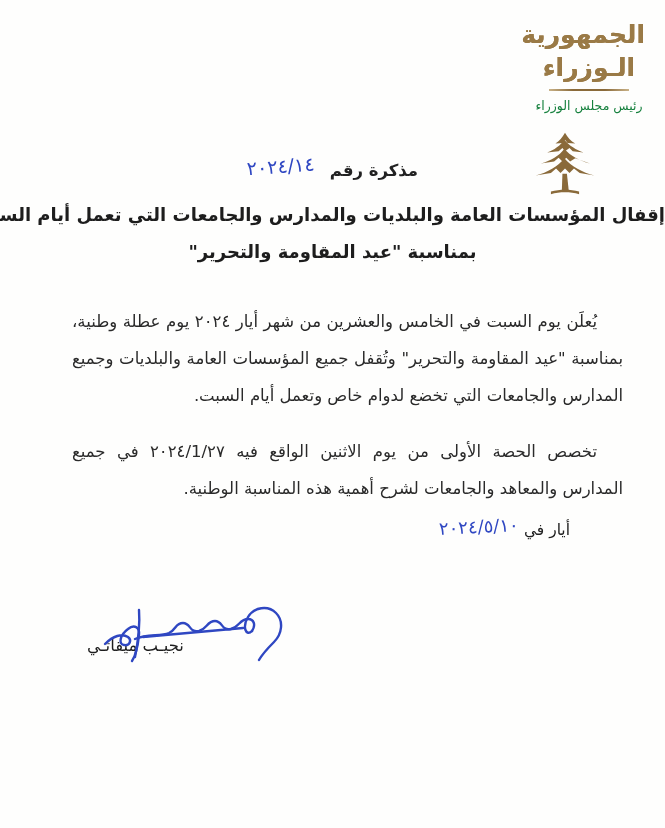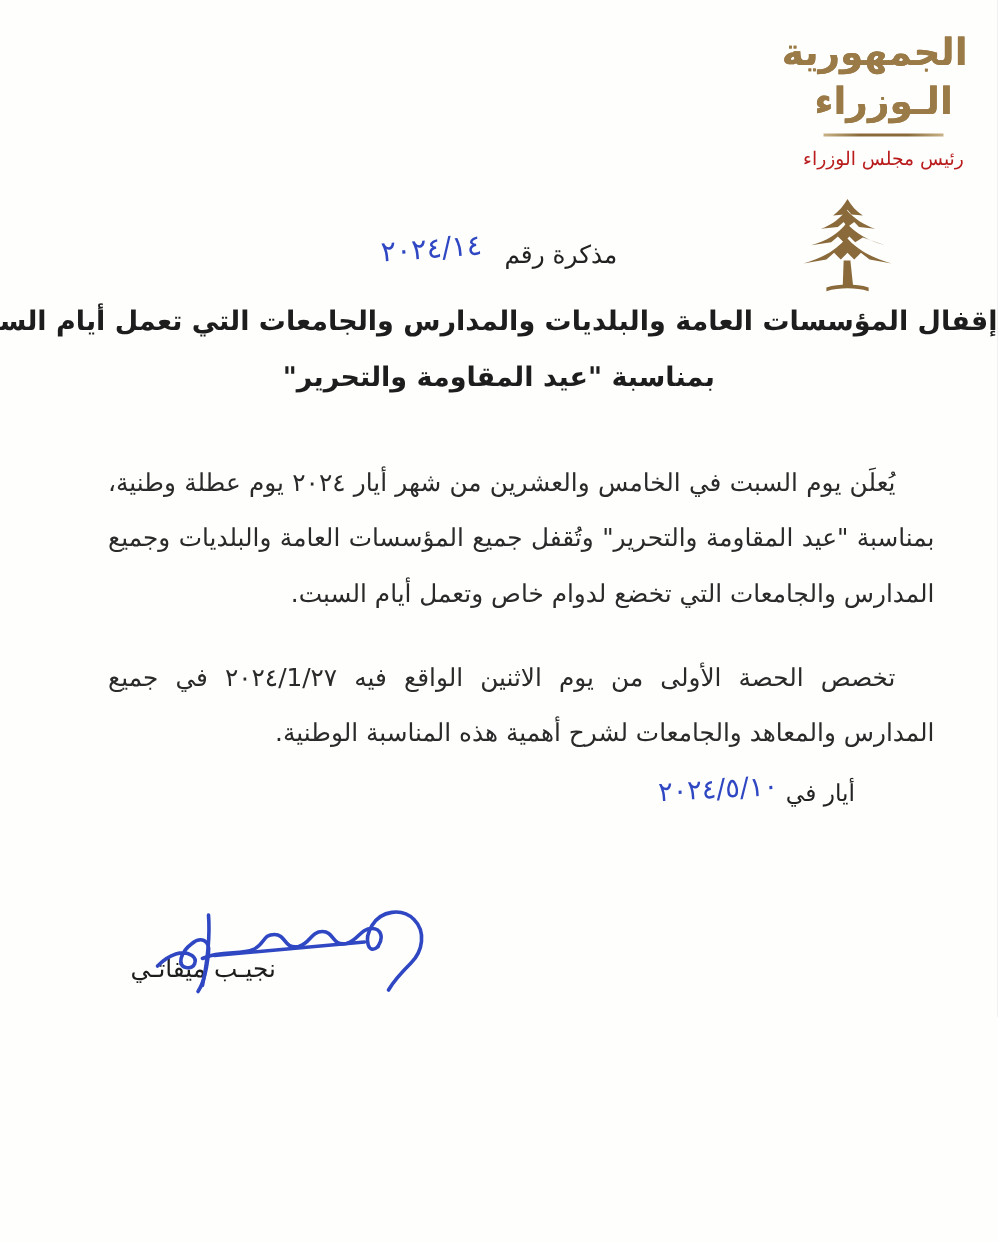--- a/index.html
+++ b/index.html
@@ -22,30 +22,30 @@
     color:#9a7a46;font-weight:bold;
     font-size:25px;line-height:33px;
     direction:rtl;letter-spacing:1px;
     text-shadow:0 0 .4px #9a7a46;
   }
   .head-divider{
     width:80px;height:2px;margin:5px auto 7px auto;
     background:linear-gradient(to right,#c9b288,#8a6a3a 30%,#8a6a3a 70%,#c9b288);
   }
   .office-title{
-    color:#b91c1c;font-size:12.5px;direction:rtl;
+    color:#15803d;font-size:12.5px;direction:rtl;
     letter-spacing:.5px;white-space:nowrap;text-align:center;
   }
   .cedar{margin-top:12px;}
   
   .memo-line{
     position:absolute;top:158px;left:0;width:100%;
     text-align:center;direction:rtl;
   }
-  .memo-label{font-weight:normal;font-size:16.5px;color:#222;}
+  .memo-label{font-weight:bold;font-size:16.5px;color:#222;}
   .hand{
     color:#2f47c2;
     display:inline-block;
     font-size:19px;
     letter-spacing:1.5px;
     transform:rotate(-4deg) translateY(-3px);
     margin-right:10px;
   }
   
   .titles{

